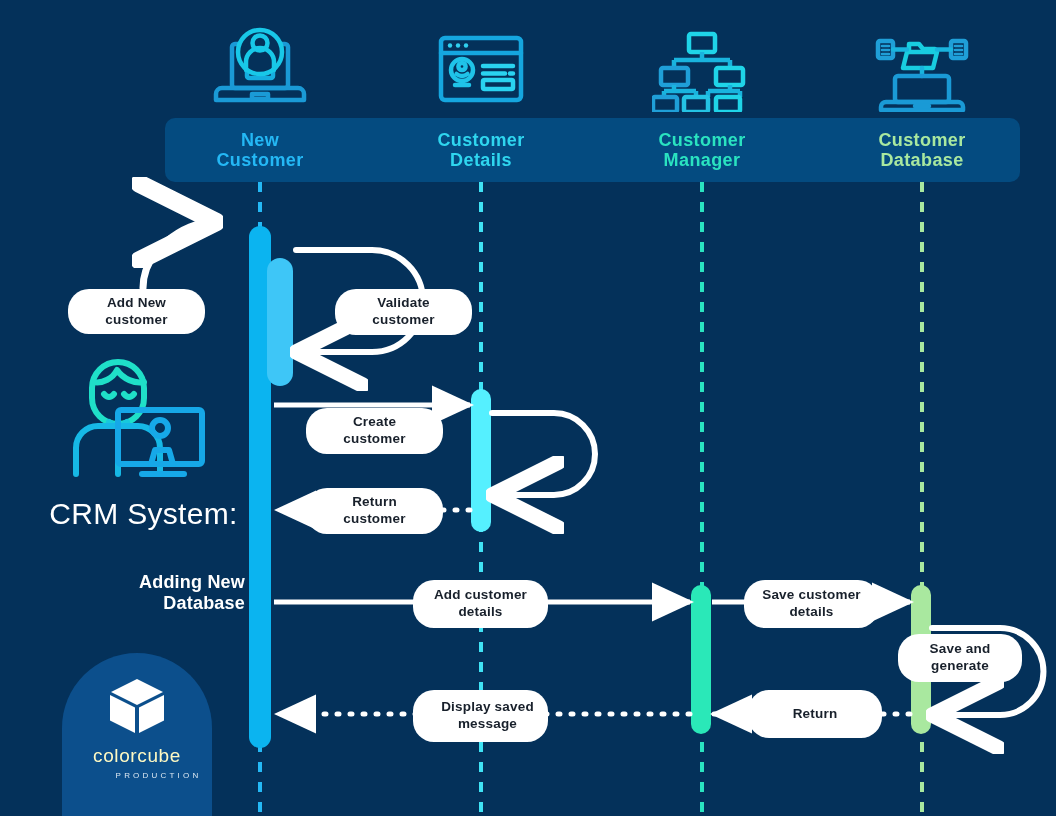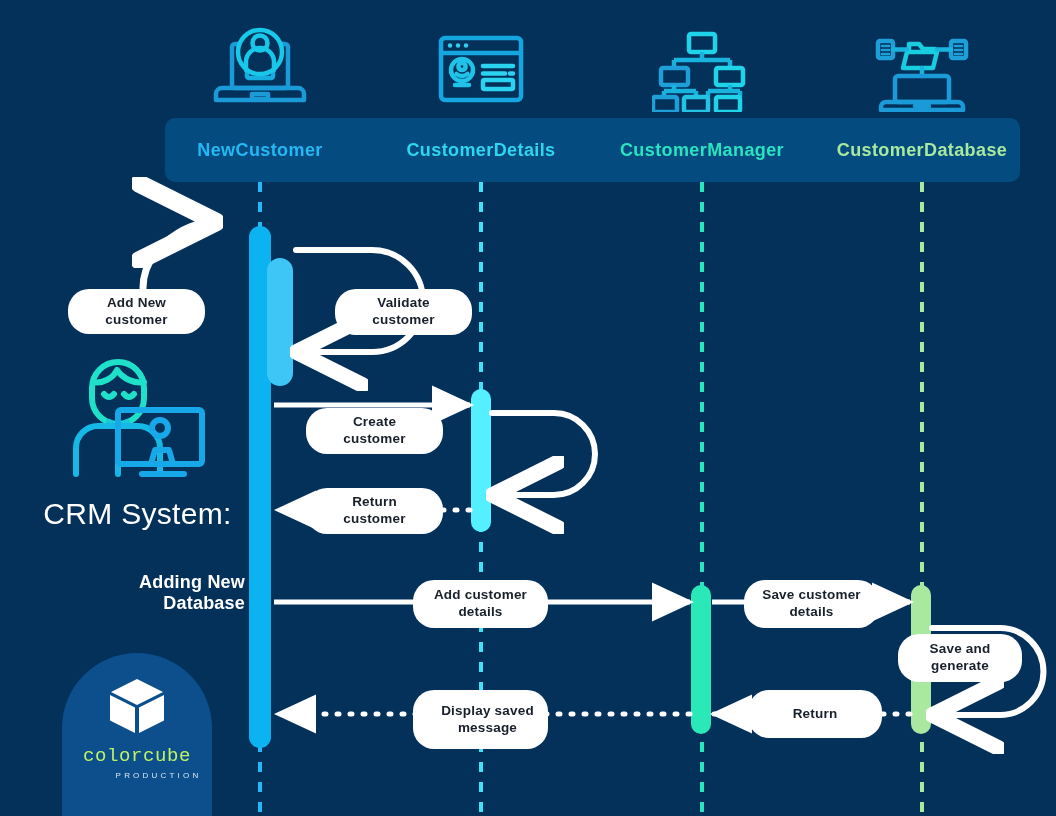--- a/index.html
+++ b/index.html
@@ -12,21 +12,21 @@
   }
   #stage{position:absolute;left:0;top:0;width:1056px;height:816px;background:#04315a;}
 
   
   .header-band{
     position:absolute;left:165px;top:118px;width:855px;height:64px;
     background:#044b80;border-radius:10px;
   }
   .col-head{
     position:absolute;top:118px;height:64px;width:200px;
-    display:flex;flex-direction:row;align-items:center;justify-content:center;
+    display:flex;flex-direction:column;align-items:center;justify-content:center;
     font-weight:bold;font-size:18px;line-height:1.12;letter-spacing:.4px;text-align:center;
   }
   .col-head .l1,.col-head .l2{display:block;}
 
   
   .actor-icon{position:absolute;top:26px;width:100px;height:86px;}
   .actor-icon svg{width:100%;height:100%;display:block;}
 
   
   .lifeline{
@@ -44,35 +44,35 @@
     padding:6px 10px;box-sizing:border-box;letter-spacing:.2px;
   }
 
   
   #arrows{position:absolute;left:0;top:0;width:1056px;height:816px;pointer-events:none;}
 
   
   .person-icon{position:absolute;left:62px;top:348px;width:150px;height:135px;}
   .person-icon svg{width:100%;height:100%;display:block;}
   .crm-title{
-    position:absolute;left:30px;top:498px;width:215px;text-align:center;
+    position:absolute;left:36px;top:498px;width:215px;text-align:center;
     color:#ffffff;font-size:30px;line-height:1.06;font-weight:400;letter-spacing:.3px;
   }
   .crm-sub{
     position:absolute;left:30px;top:572px;width:215px;text-align:right;
     color:#ffffff;font-size:18px;line-height:1.18;font-weight:bold;letter-spacing:.2px;
   }
   .logo-panel{
     position:absolute;left:62px;top:653px;width:150px;height:163px;
     background:#0c4f8c;border-radius:75px 75px 0 0;
     display:flex;flex-direction:column;align-items:center;
   }
   .logo-cube{margin-top:22px;width:62px;height:62px;}
   .logo-cube svg{width:100%;height:100%;display:block;}
-  .logo-word{color:#bef264;font-size:19px;letter-spacing:.6px;margin-top:8px;font-family:Liberation Mono, monospace;}
+  .logo-word{color:#fef9c3;font-size:19px;letter-spacing:.6px;margin-top:8px;}
   .logo-sub{color:#dce8f2;font-size:8px;letter-spacing:3.2px;margin-top:4px;padding-left:43px;}
 </style>
 </head>
 <body>
 
 <div id="stage">
 
   <div class="person-icon">
     <svg viewBox="0 0 150 135">
       <g fill="none" stroke-width="6" stroke-linecap="round" stroke-linejoin="round">
@@ -251,20 +251,20 @@
   </div>
   <div class="msg" style="left:413px;top:580px;width:135px;height:48px;">
     <span><span>Add customer</span><br><span>details</span></span>
   </div>
   <div class="msg" style="left:744px;top:580px;width:135px;height:48px;">
     <span><span>Save customer</span><br><span>details</span></span>
   </div>
   <div class="msg" style="left:898px;top:634px;width:124px;height:48px;">
     <span><span>Save and</span><br><span>generate</span></span>
   </div>
-  <div class="msg" style="left:413px;top:690px;width:135px;height:59px;padding-left:24px;">
+  <div class="msg" style="left:413px;top:690px;width:135px;height:52px;padding-left:24px;">
     <span><span>Display saved</span><br><span>message</span></span>
   </div>
   <div class="msg" style="left:748px;top:690px;width:134px;height:48px;">
     <span>Return</span>
   </div>
 
 </div>
 
 </body></html>

